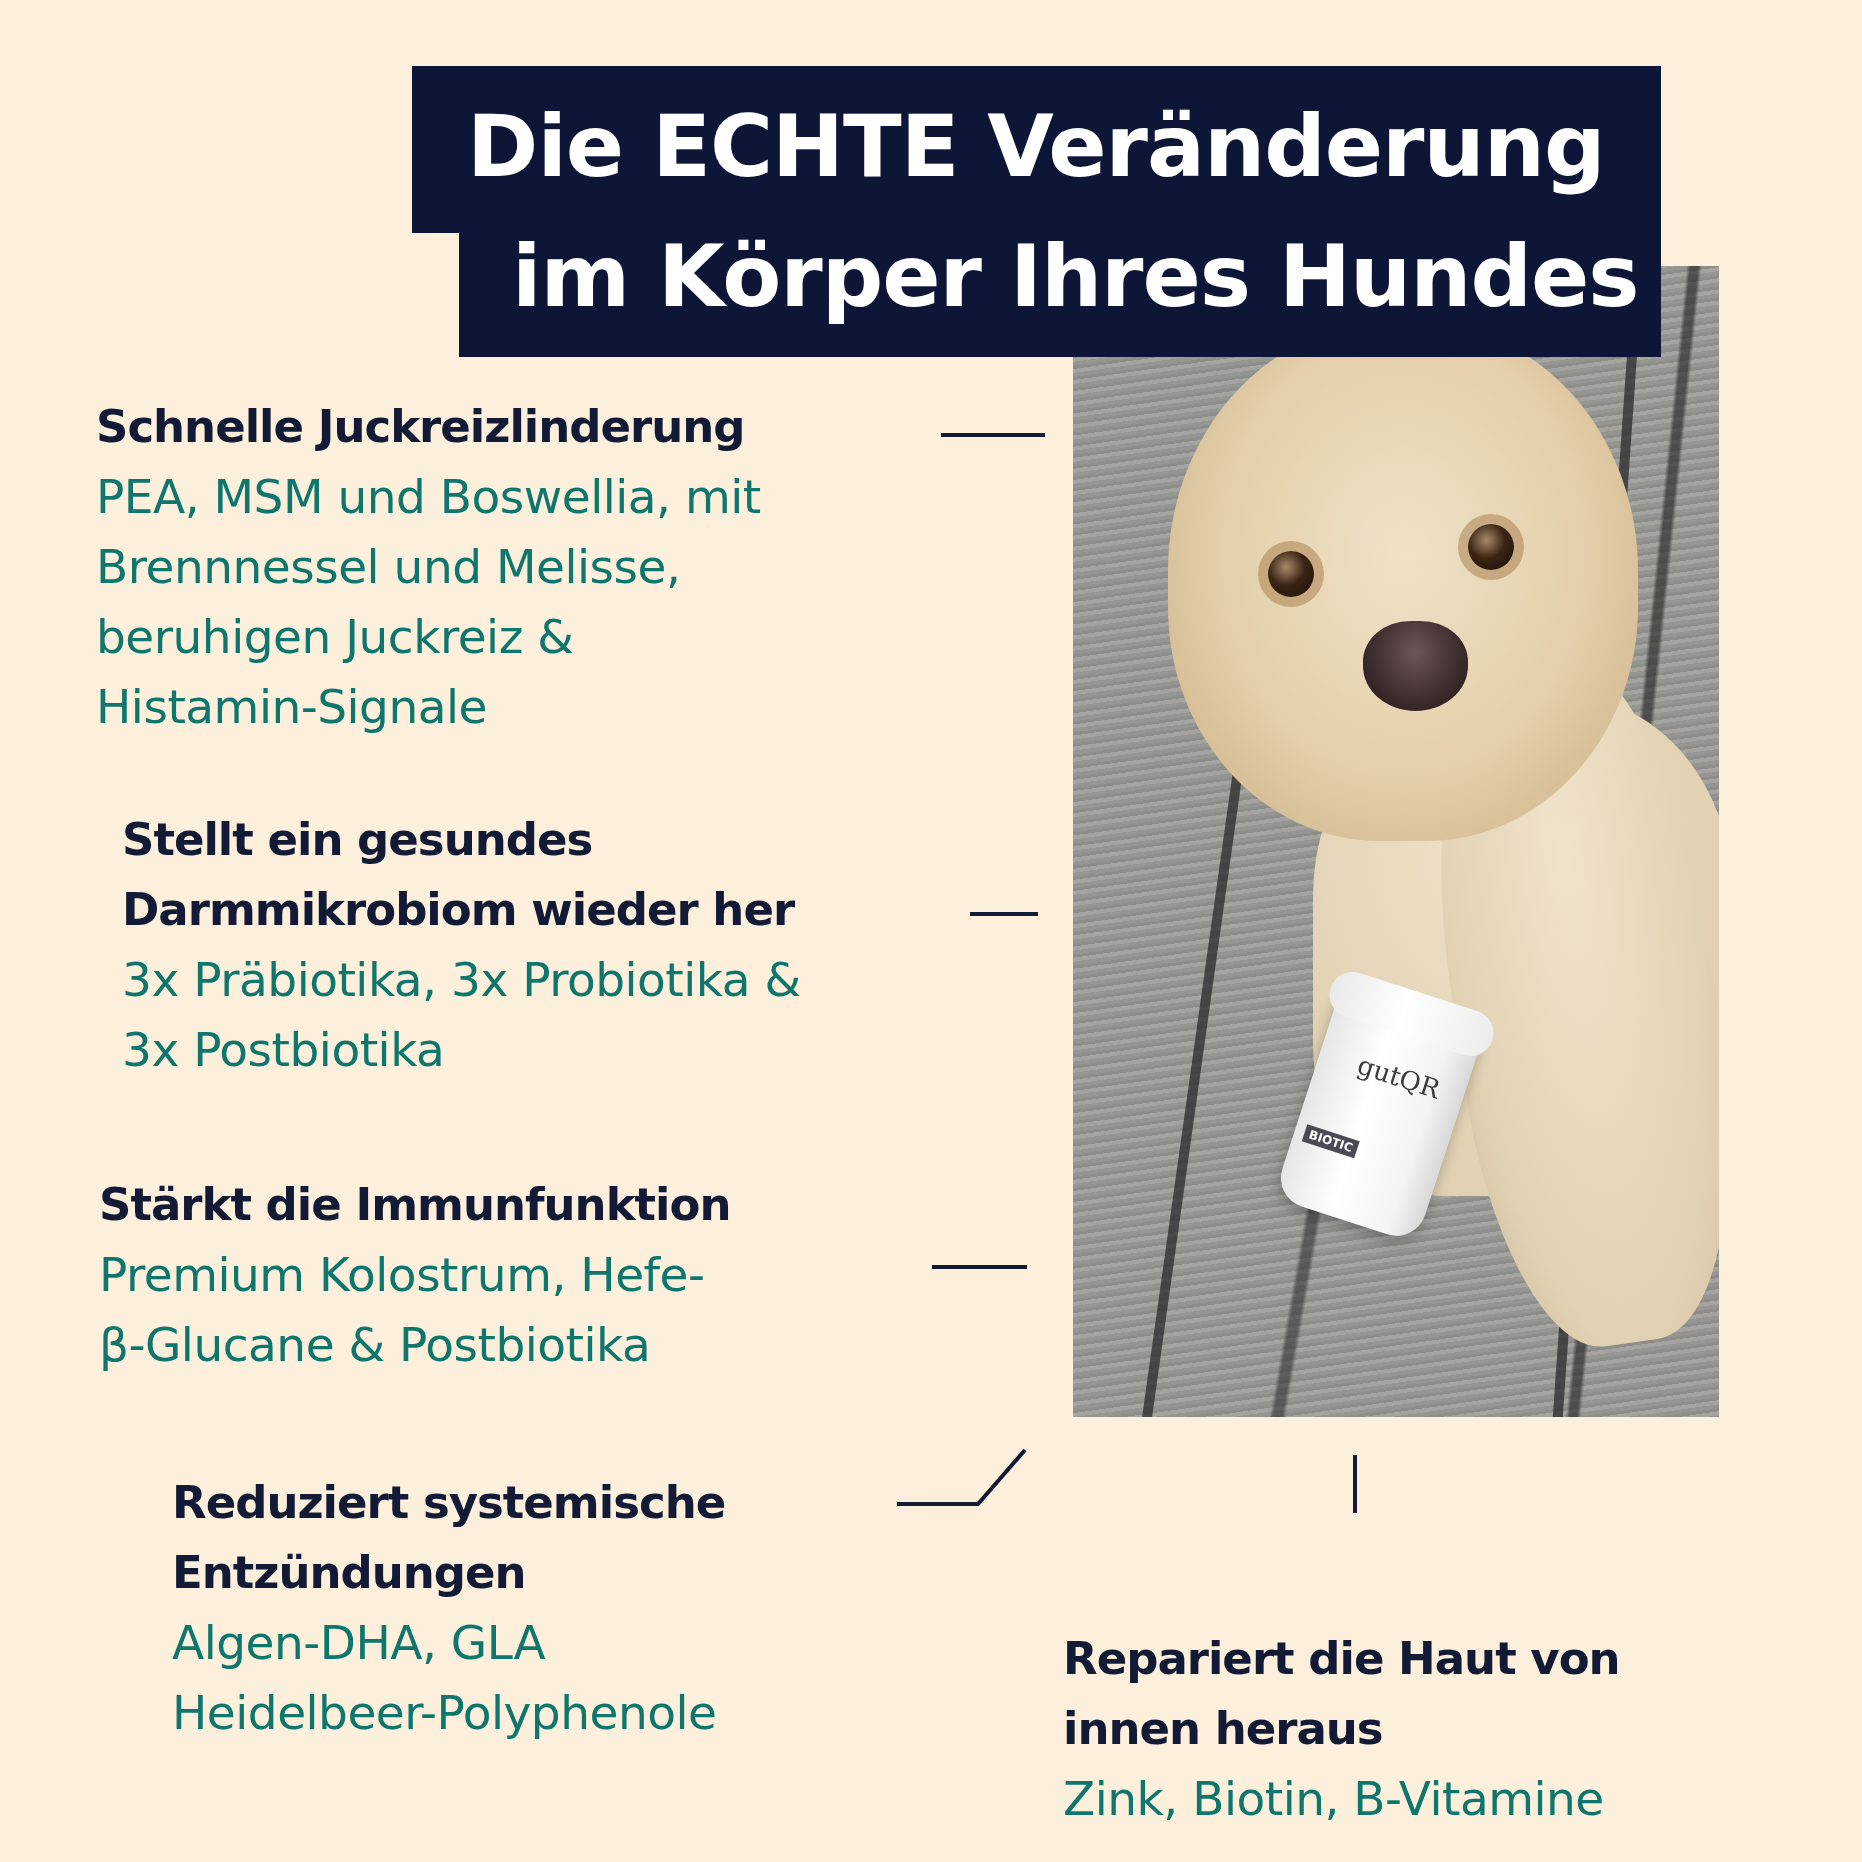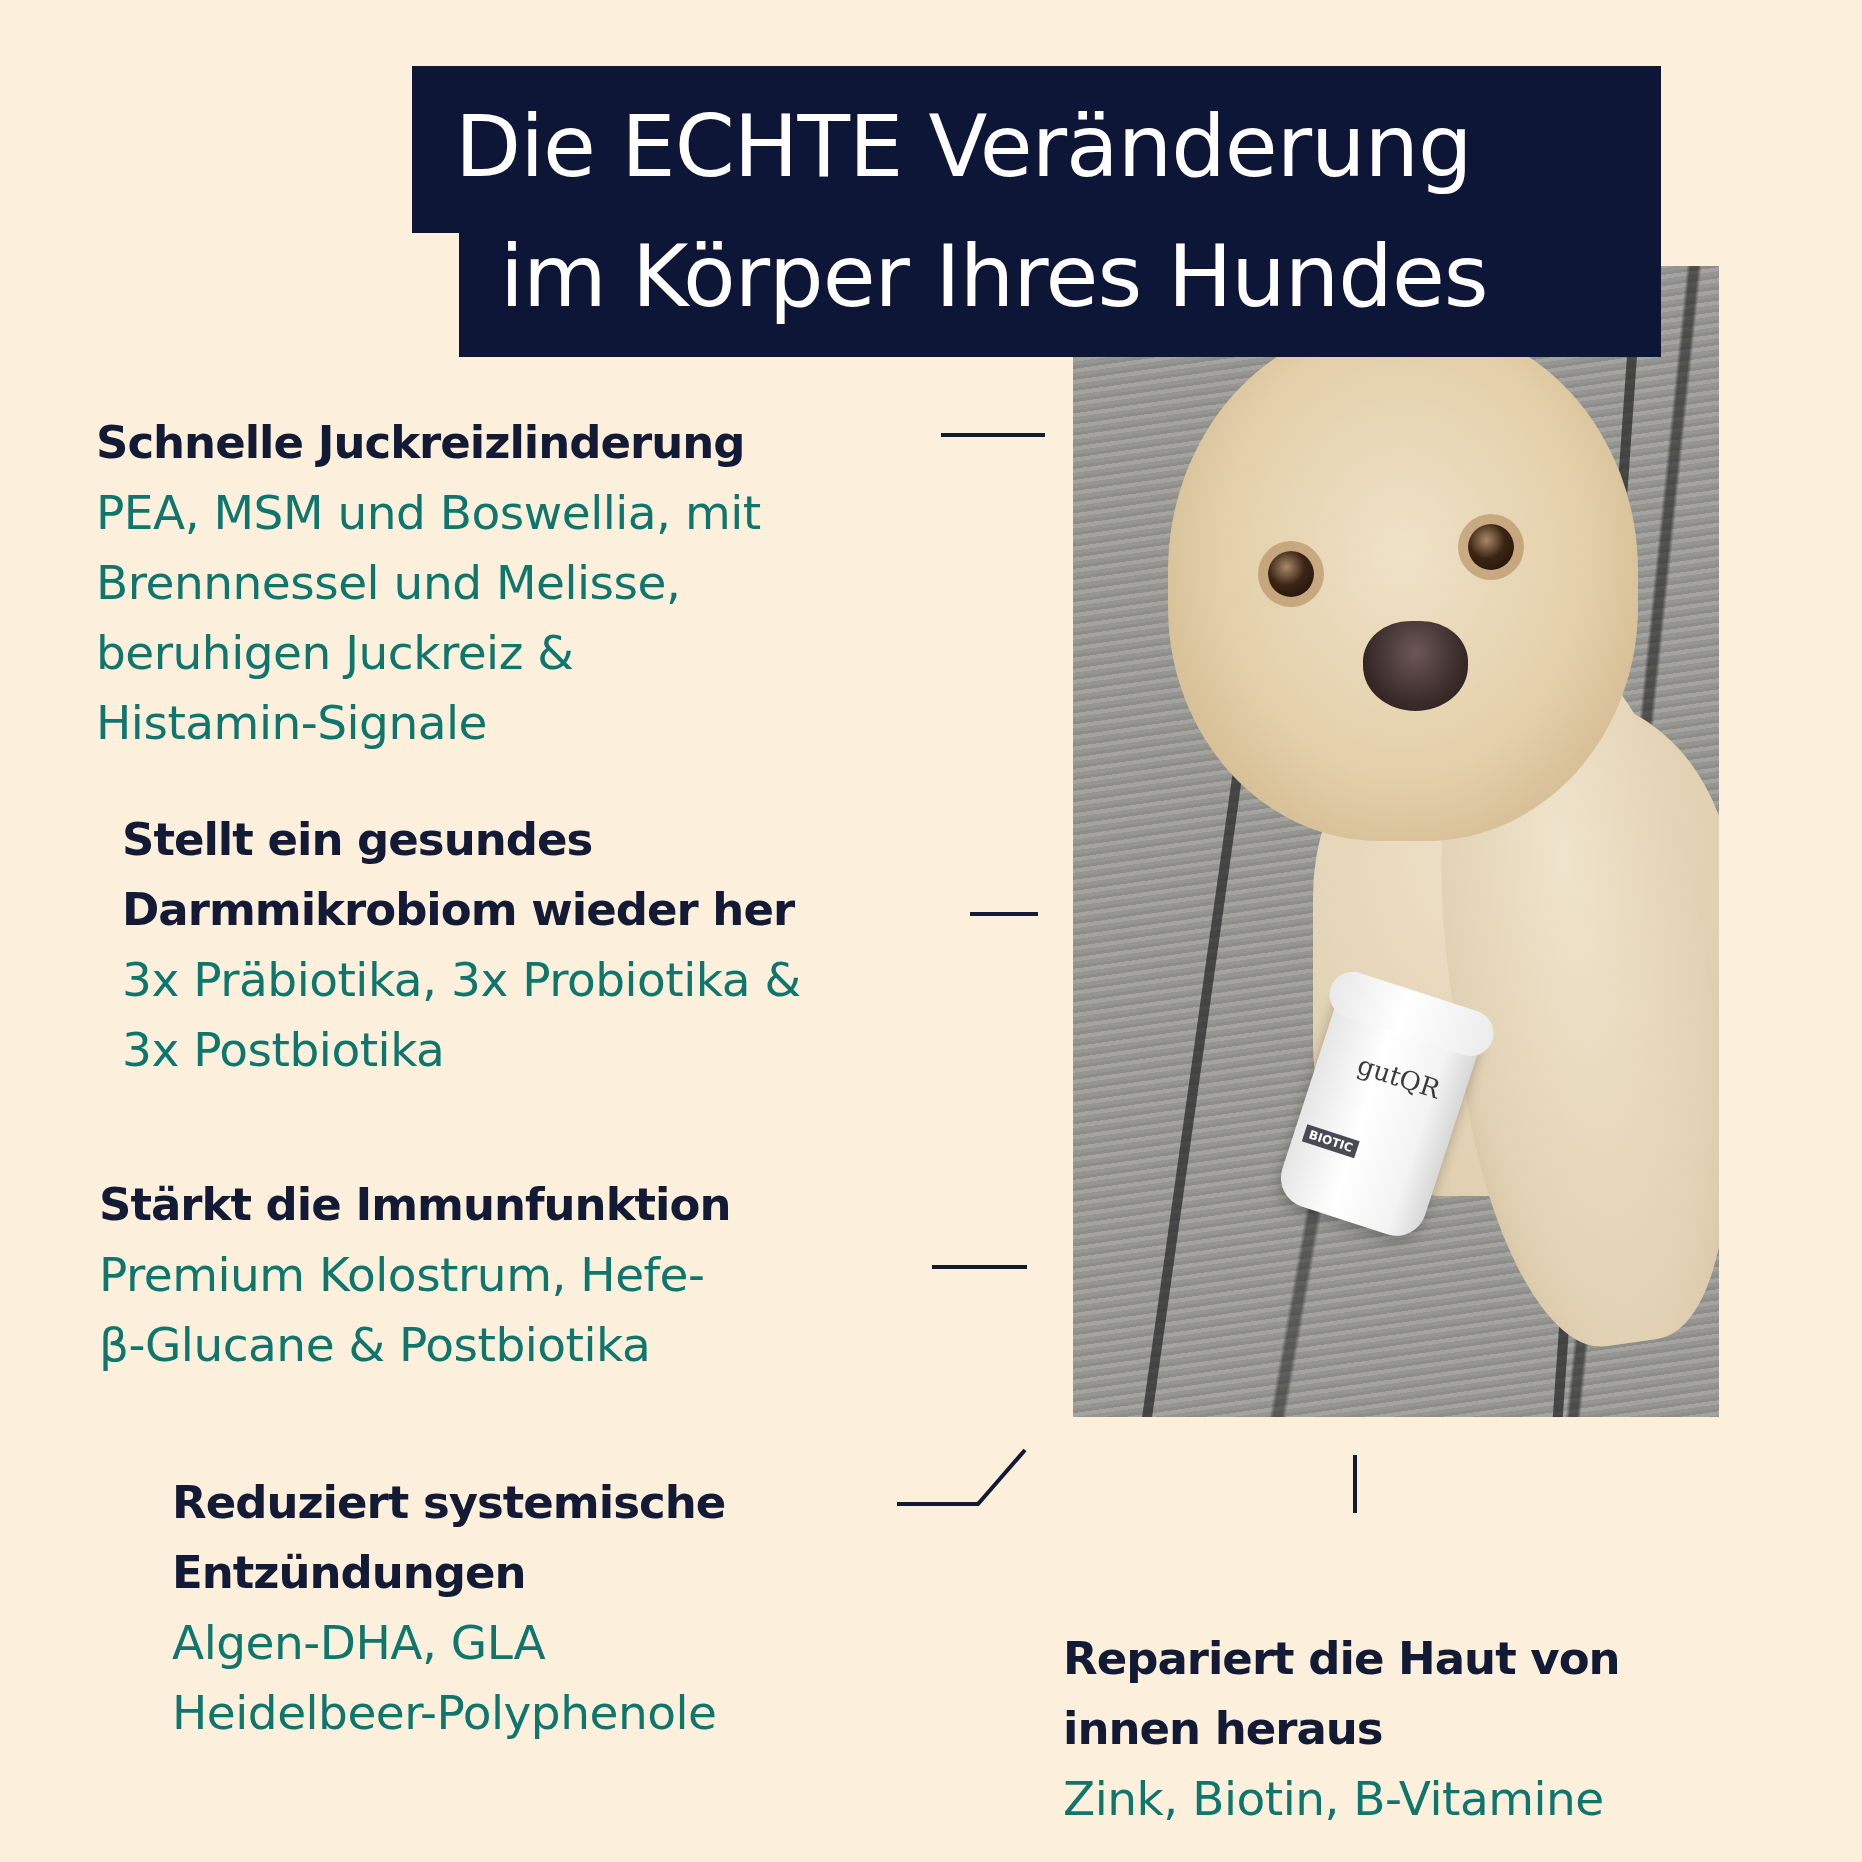--- a/index.html
+++ b/index.html
@@ -9,22 +9,23 @@
     font-family: "DejaVu Sans", sans-serif;
     color: #121a36;
   }
   .title-box {
     position: absolute; background: #0e1638;
   }
   .title-box.b1 { left: 412px; top: 66px; width: 1249px; height: 167px; }
   .title-box.b2 { left: 459px; top: 232px; width: 1202px; height: 125px; }
   .title-line {
     position: absolute; color: #ffffff; font-family: "DejaVu Sans", sans-serif;
-    font-weight: normal; font-size: 86px; letter-spacing: -1px; white-space: nowrap;
+    font-weight: bold; font-size: 86px; letter-spacing: -1px; white-space: nowrap;
     line-height: 1;
+    margin-left: 12px;
   }
   .title-line.l1 { left: 455px; top: 103px; }
   .title-line.l2 { left: 500px; top: 233px; text-align: right; }
 
   .photo {
     position: absolute; left: 1073px; top: 266px; width: 646px; height: 1151px;
     overflow: hidden;
     background:
       linear-gradient(100deg, rgba(0,0,0,0) 0 47%, rgba(40,40,40,.55) 47.5% 48.5%, rgba(0,0,0,0) 49% 100%),
       linear-gradient(96deg, rgba(0,0,0,0) 0 80%, rgba(30,30,30,.6) 80.5% 81.5%, rgba(0,0,0,0) 82% 100%),
@@ -84,21 +85,21 @@
 
   .benefit { position: absolute; white-space: nowrap; }
   .benefit .heading {
     font-family: "DejaVu Sans", sans-serif; font-weight: bold; font-size: 45px;
     line-height: 70px; letter-spacing: -1px; color: #121a36;
   }
   .benefit .desc {
     font-family: "DejaVu Sans", sans-serif; font-weight: normal; font-size: 47px;
     line-height: 70px; color: #0f766e; letter-spacing: -0.5px;
   }
-  .b-1 { left: 96px; top: 392px; margin-top: 16px; }
+  .b-1 { left: 96px; top: 392px; }
   .b-2 { left: 122px; top: 805px; }
   .b-3 { left: 99px; top: 1170px; }
   .b-4 { left: 172px; top: 1468px; }
   .b-5 { left: 1063px; top: 1624px; }
 
   .connector { position: absolute; background: #121a36; }
   svg.conn { position: absolute; overflow: visible; }
 </style>
 </head>
 <body>

